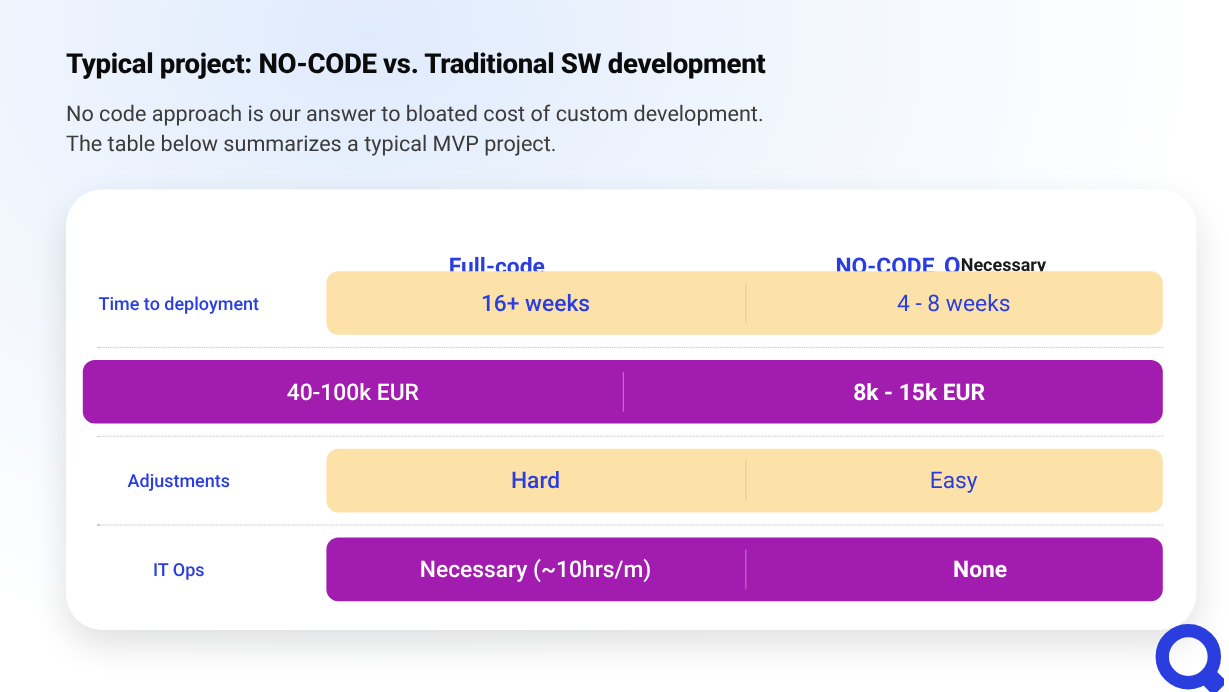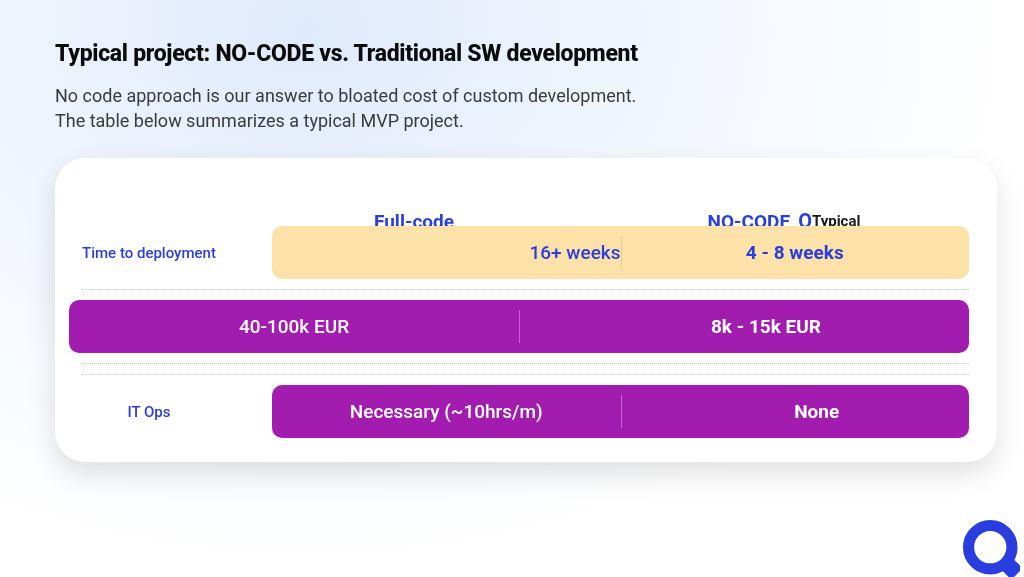--- a/index.html
+++ b/index.html
@@ -79,22 +79,22 @@
     width: 50%;
     text-align: center;
     color: #2a3ee0;
     font-weight: 700;
     font-size: 19px;
     display: flex;
     justify-content: center;
     align-items: center;
     gap: 8px;
   }
-  .yellow .half.left { color: #2a3ee0; font-weight: 500; text-align: right; }
-  .yellow .half.right { color: #2a3ee0; font-weight: 700; }
+  .yellow .half.left { color: #2a3ee0; font-weight: 500; }
+  .yellow .half.right { color: #2a3ee0; font-weight: 400; }
   .blue .half.left { color: #ffffff; font-weight: 500; }
   .blue .half.right { color: #ffffff; font-weight: 700; padding-left: 44px; }
   .dotted {
     border-bottom: 1px dotted #c9c9c9;
     margin: 10px 0 10px 12px;
   }
   .data-row { margin-top: 2px; gap: 43px; }
   .data-row + .dotted { margin-top: 10px; }
   .header-values { flex: 1; display: flex; align-items: flex-end; margin-top: 42px; }
   .logo-small {
@@ -143,21 +143,21 @@
   <div class="header-row">
     <div class="label-col"></div>
     <div class="header-values">
       <div class="col-header">
         <span>Full-code</span>
       </div>
       <div class="col-header">
         <span>NO-CODE</span>
         <span class="logo-small">
           <span class="q">Q</span>
-            <span class="wavy">Typical</span>
+            <span class="wavy">Necessary</span>
         </span>
       </div>
     </div>
   </div>
 
   <div class="row data-row">
     <div class="label-col">Time to deployment</div>
     <div class="value-area yellow">
       <div class="half left">16+ weeks</div>
       <div class="half right">4 - 8 weeks</div>
@@ -166,20 +166,27 @@
   <div class="dotted"></div>
 
   <div class="row data-row">
     <div class="value-area blue">
       <div class="half left">40-100k EUR</div>
       <div class="half right">8k - 15k EUR</div>
     </div>
   </div>
   <div class="dotted"></div>
 
+  <div class="row data-row">
+    <div class="label-col">Adjustments</div>
+    <div class="value-area yellow">
+      <div class="half left">Hard</div>
+      <div class="half right">Easy</div>
+    </div>
+  </div>
   <div class="dotted"></div>
 
   <div class="row data-row">
     <div class="label-col">IT Ops</div>
     <div class="value-area blue">
       <div class="half left">Necessary (~10hrs/m)</div>
       <div class="half right">None</div>
     </div>
   </div>
 

